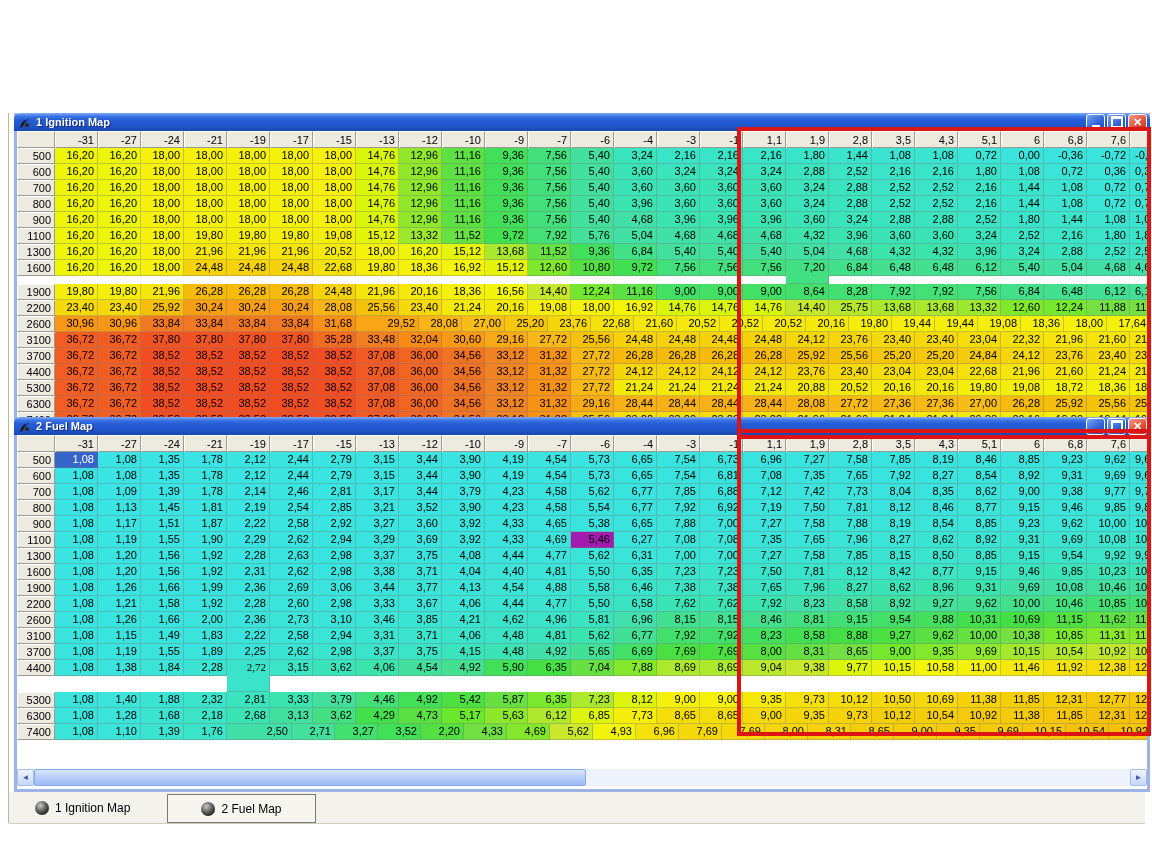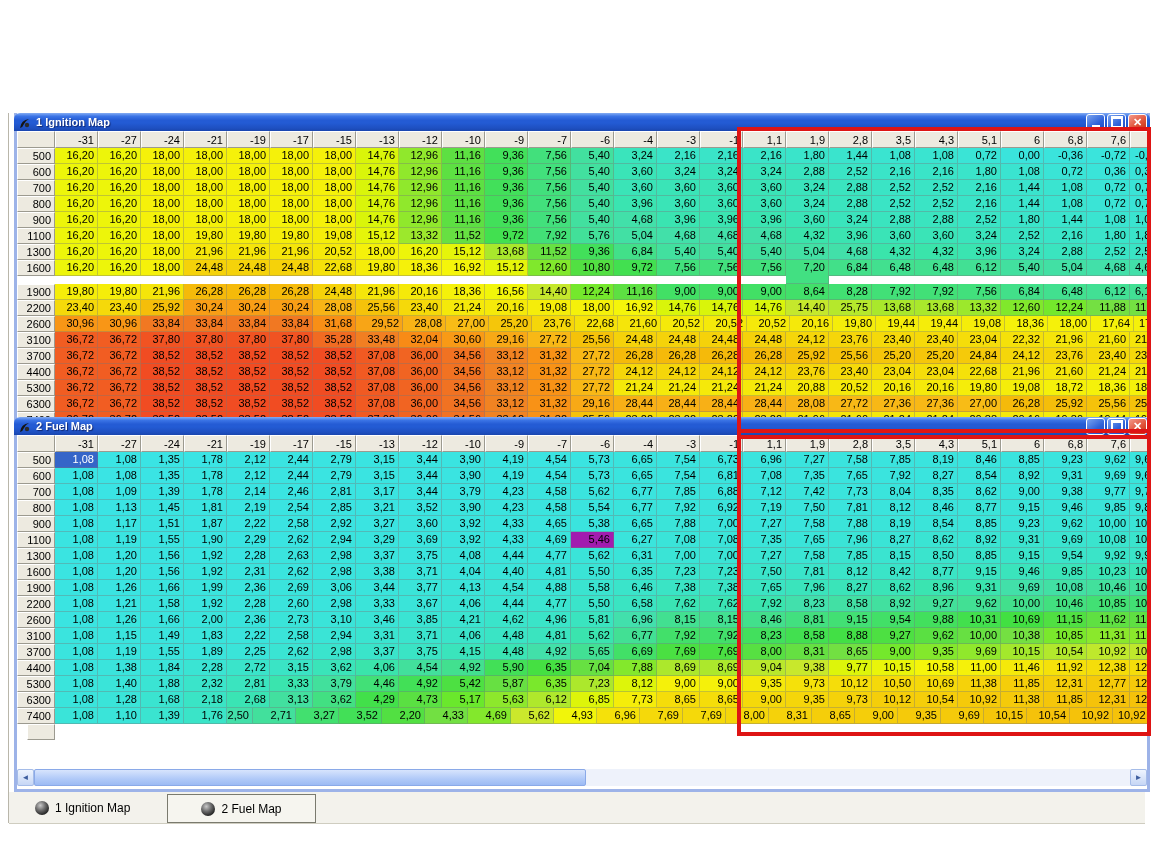--- a/index.html
+++ b/index.html
@@ -392,21 +392,21 @@
       </div>
       <div class="grow">
         <div class="hcell" style="width: 38px; height: 16px; line-height: 15px;">2600</div>
         <div class="ccell" style="width: 43px; height: 16px; line-height: 15px; background: rgb(248, 150, 22);">30,96</div>
         <div class="ccell" style="width: 43px; height: 16px; line-height: 15px; background: rgb(248, 150, 22);">30,96</div>
         <div class="ccell" style="width: 43px; height: 16px; line-height: 15px; background: rgb(241, 120, 34);">33,84</div>
         <div class="ccell" style="width: 43px; height: 16px; line-height: 15px; background: rgb(241, 120, 34);">33,84</div>
         <div class="ccell" style="width: 43px; height: 16px; line-height: 15px; background: rgb(241, 120, 34);">33,84</div>
         <div class="ccell" style="width: 43px; height: 16px; line-height: 15px; background: rgb(241, 120, 34);">33,84</div>
         <div class="ccell" style="width: 43px; height: 16px; line-height: 15px; background: rgb(248, 143, 22);">31,68</div>
-        <div class="ccell" style="width: 47px; height: 16px; line-height: 15px; background: rgb(248, 165, 22);">29,52</div>
+        <div class="ccell" style="width: 63px; height: 16px; line-height: 15px; background: rgb(248, 165, 22);">29,52</div>
         <div class="ccell" style="width: 43px; height: 16px; line-height: 15px; background: rgb(248, 180, 22);">28,08</div>
         <div class="ccell" style="width: 43px; height: 16px; line-height: 15px; background: rgb(248, 188, 22);">27,00</div>
         <div class="ccell" style="width: 43px; height: 16px; line-height: 15px; background: rgb(245, 198, 10);">25,20</div>
         <div class="ccell" style="width: 43px; height: 16px; line-height: 15px; background: rgb(245, 214, 10);">23,76</div>
         <div class="ccell" style="width: 43px; height: 16px; line-height: 15px; background: rgb(245, 225, 10);">22,68</div>
         <div class="ccell" style="width: 43px; height: 16px; line-height: 15px; background: rgb(245, 229, 10);">21,60</div>
         <div class="ccell" style="width: 43px; height: 16px; line-height: 15px; background: rgb(245, 233, 10);">20,52</div>
         <div class="ccell" style="width: 43px; height: 16px; line-height: 15px; background: rgb(245, 233, 10);">20,52</div>
         <div class="ccell" style="width: 43px; height: 16px; line-height: 15px; background: rgb(245, 233, 10);">20,52</div>
         <div class="ccell" style="width: 43px; height: 16px; line-height: 15px; background: rgb(245, 233, 10);">20,16</div>
@@ -1023,21 +1023,21 @@
         <div class="ccell" style="width: 43px; height: 16px; line-height: 15px; background: rgb(178, 232, 44);">10,54</div>
         <div class="ccell" style="width: 43px; height: 16px; line-height: 15px; background: rgb(191, 232, 44);">10,92</div>
         <div class="ccell" style="width: 43px; height: 16px; line-height: 15px; background: rgb(191, 232, 44); text-align: left; padding-left: 5px;">10,92</div>
       </div>
       <div class="grow">
         <div class="hcell" style="width: 38px; height: 16px; line-height: 15px;">4400</div>
         <div class="ccell" style="width: 43px; height: 16px; line-height: 15px; background: rgb(58, 228, 222);">1,08</div>
         <div class="ccell" style="width: 43px; height: 16px; line-height: 15px; background: rgb(58, 228, 220);">1,38</div>
         <div class="ccell" style="width: 43px; height: 16px; line-height: 15px; background: rgb(58, 228, 217);">1,84</div>
         <div class="ccell" style="width: 43px; height: 16px; line-height: 15px; background: rgb(58, 228, 211);">2,28</div>
-        <div class="ccell" style="width: 43px; height: 16px; line-height: 15px; background: rgb(58, 228, 202);">2,72</div>
+        <div class="ccell" style="width: 43px; height: 32px; line-height: 15px; background: rgb(58, 228, 202); font-family: Liberation Serif, serif;">2,72</div>
         <div class="ccell" style="width: 43px; height: 16px; line-height: 15px; background: rgb(58, 228, 197);">3,15</div>
         <div class="ccell" style="width: 43px; height: 16px; line-height: 15px; background: rgb(58, 228, 185);">3,62</div>
         <div class="ccell" style="width: 43px; height: 16px; line-height: 15px; background: rgb(58, 228, 171);">4,06</div>
         <div class="ccell" style="width: 43px; height: 16px; line-height: 15px; background: rgb(66, 224, 156);">4,54</div>
         <div class="ccell" style="width: 43px; height: 16px; line-height: 15px; background: rgb(66, 224, 143);">4,92</div>
         <div class="ccell" style="width: 43px; height: 16px; line-height: 15px; background: rgb(66, 224, 87);">5,90</div>
         <div class="ccell" style="width: 43px; height: 16px; line-height: 15px; background: rgb(69, 224, 66);">6,35</div>
         <div class="ccell" style="width: 43px; height: 16px; line-height: 15px; background: rgb(103, 224, 66);">7,04</div>
         <div class="ccell" style="width: 43px; height: 16px; line-height: 15px; background: rgb(131, 232, 44);">7,88</div>
         <div class="ccell" style="width: 43px; height: 16px; line-height: 15px; background: rgb(172, 232, 44);">8,69</div>
@@ -1110,21 +1110,21 @@
         <div class="ccell" style="width: 43px; height: 16px; line-height: 15px; background: rgb(245, 198, 10);">11,85</div>
         <div class="ccell" style="width: 43px; height: 16px; line-height: 15px; background: rgb(245, 194, 10);">12,31</div>
         <div class="ccell" style="width: 43px; height: 16px; line-height: 15px; background: rgb(245, 194, 10); text-align: left; padding-left: 5px;">12,31</div>
       </div>
       <div class="grow">
         <div class="hcell" style="width: 38px; height: 16px; line-height: 15px;">7400</div>
         <div class="ccell" style="width: 43px; height: 16px; line-height: 15px; background: rgb(58, 228, 217);">1,08</div>
         <div class="ccell" style="width: 43px; height: 16px; line-height: 15px; background: rgb(58, 228, 217);">1,10</div>
         <div class="ccell" style="width: 43px; height: 16px; line-height: 15px; background: rgb(58, 228, 208);">1,39</div>
         <div class="ccell" style="width: 43px; height: 16px; line-height: 15px; background: rgb(58, 228, 200);">1,76</div>
-        <div class="ccell" style="width: 26px; height: 16px; line-height: 15px; background: rgb(66, 224, 169);">2,50</div>
+        <div class="ccell" style="width: 65px; height: 16px; line-height: 15px; background: rgb(66, 224, 169);">2,50</div>
         <div class="ccell" style="width: 43px; height: 16px; line-height: 15px; background: rgb(66, 224, 156);">2,71</div>
         <div class="ccell" style="width: 43px; height: 16px; line-height: 15px; background: rgb(66, 224, 111);">3,27</div>
         <div class="ccell" style="width: 43px; height: 16px; line-height: 15px; background: rgb(66, 224, 87);">3,52</div>
         <div class="ccell" style="width: 43px; height: 16px; line-height: 15px; background: rgb(82, 224, 66);">2,20</div>
         <div class="ccell" style="width: 43px; height: 16px; line-height: 15px; background: rgb(114, 224, 66);">4,33</div>
         <div class="ccell" style="width: 43px; height: 16px; line-height: 15px; background: rgb(131, 232, 44);">4,69</div>
         <div class="ccell" style="width: 43px; height: 16px; line-height: 15px; background: rgb(203, 232, 44);">5,62</div>
         <div class="ccell" style="width: 43px; height: 16px; line-height: 15px; background: rgb(241, 245, 10);">4,93</div>
         <div class="ccell" style="width: 43px; height: 16px; line-height: 15px; background: rgb(245, 225, 10);">6,96</div>
         <div class="ccell" style="width: 43px; height: 16px; line-height: 15px; background: rgb(245, 217, 10);">7,69</div>

